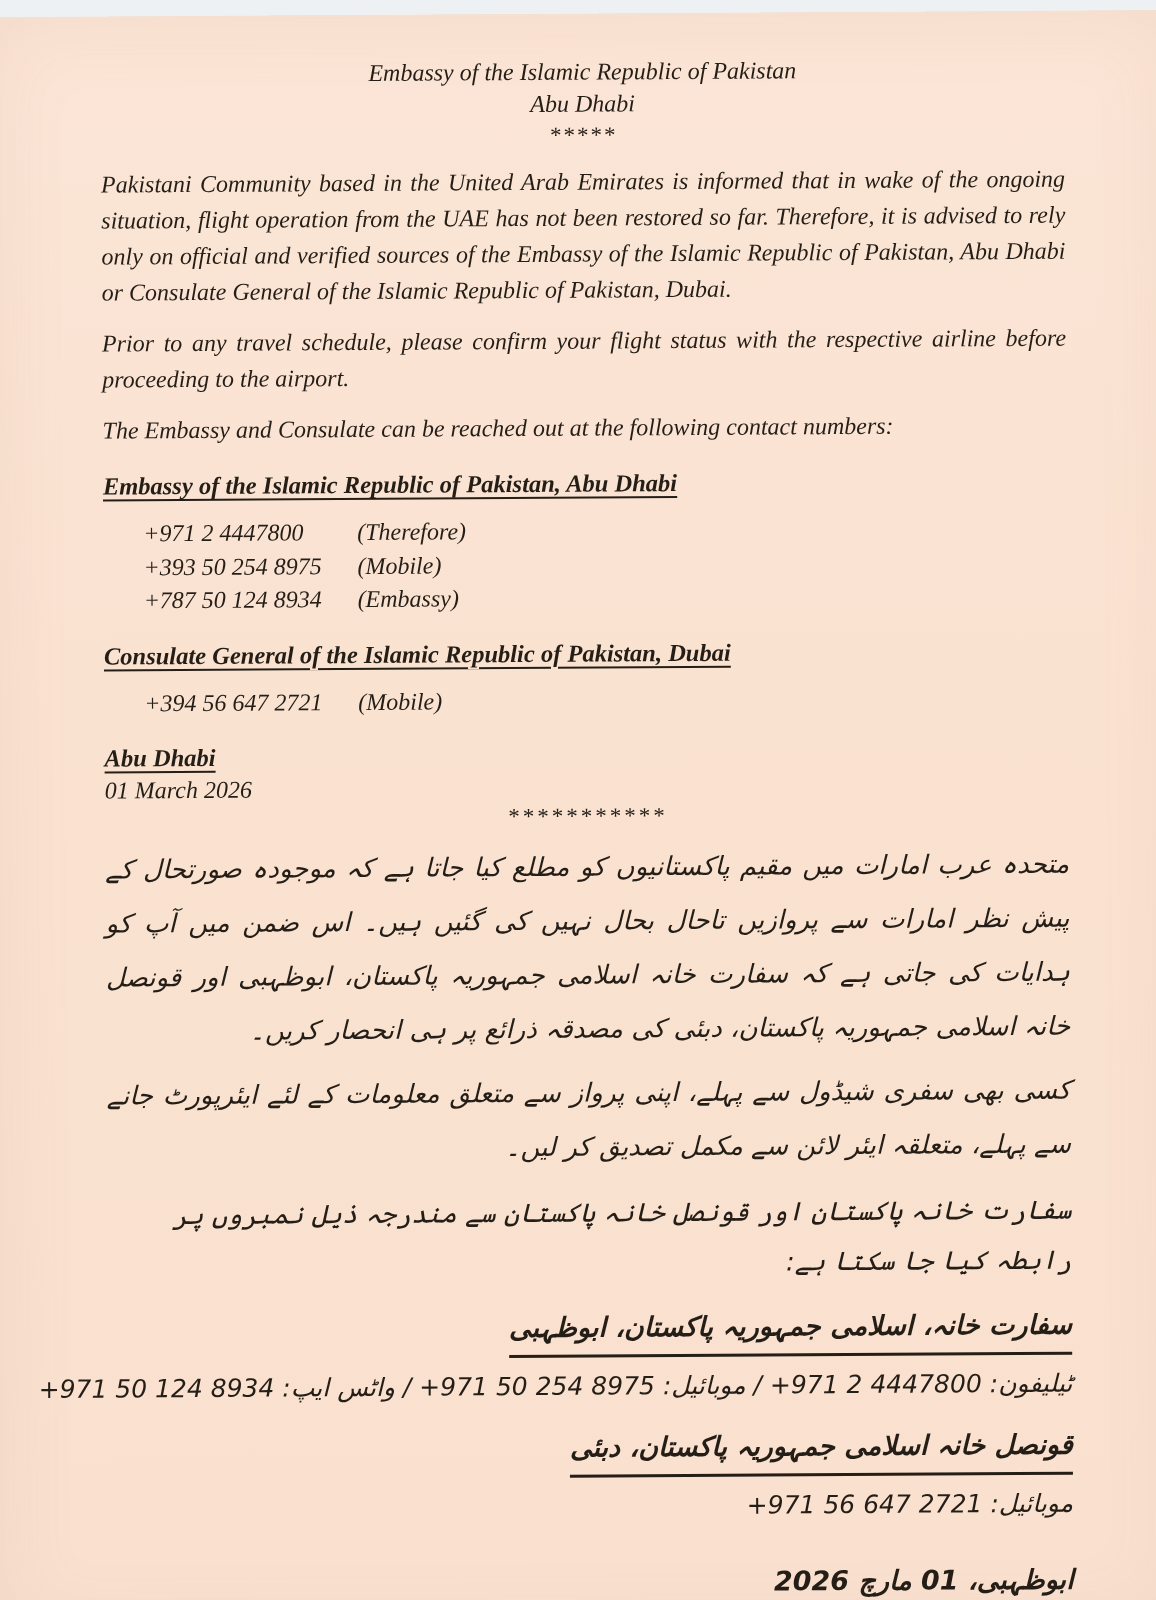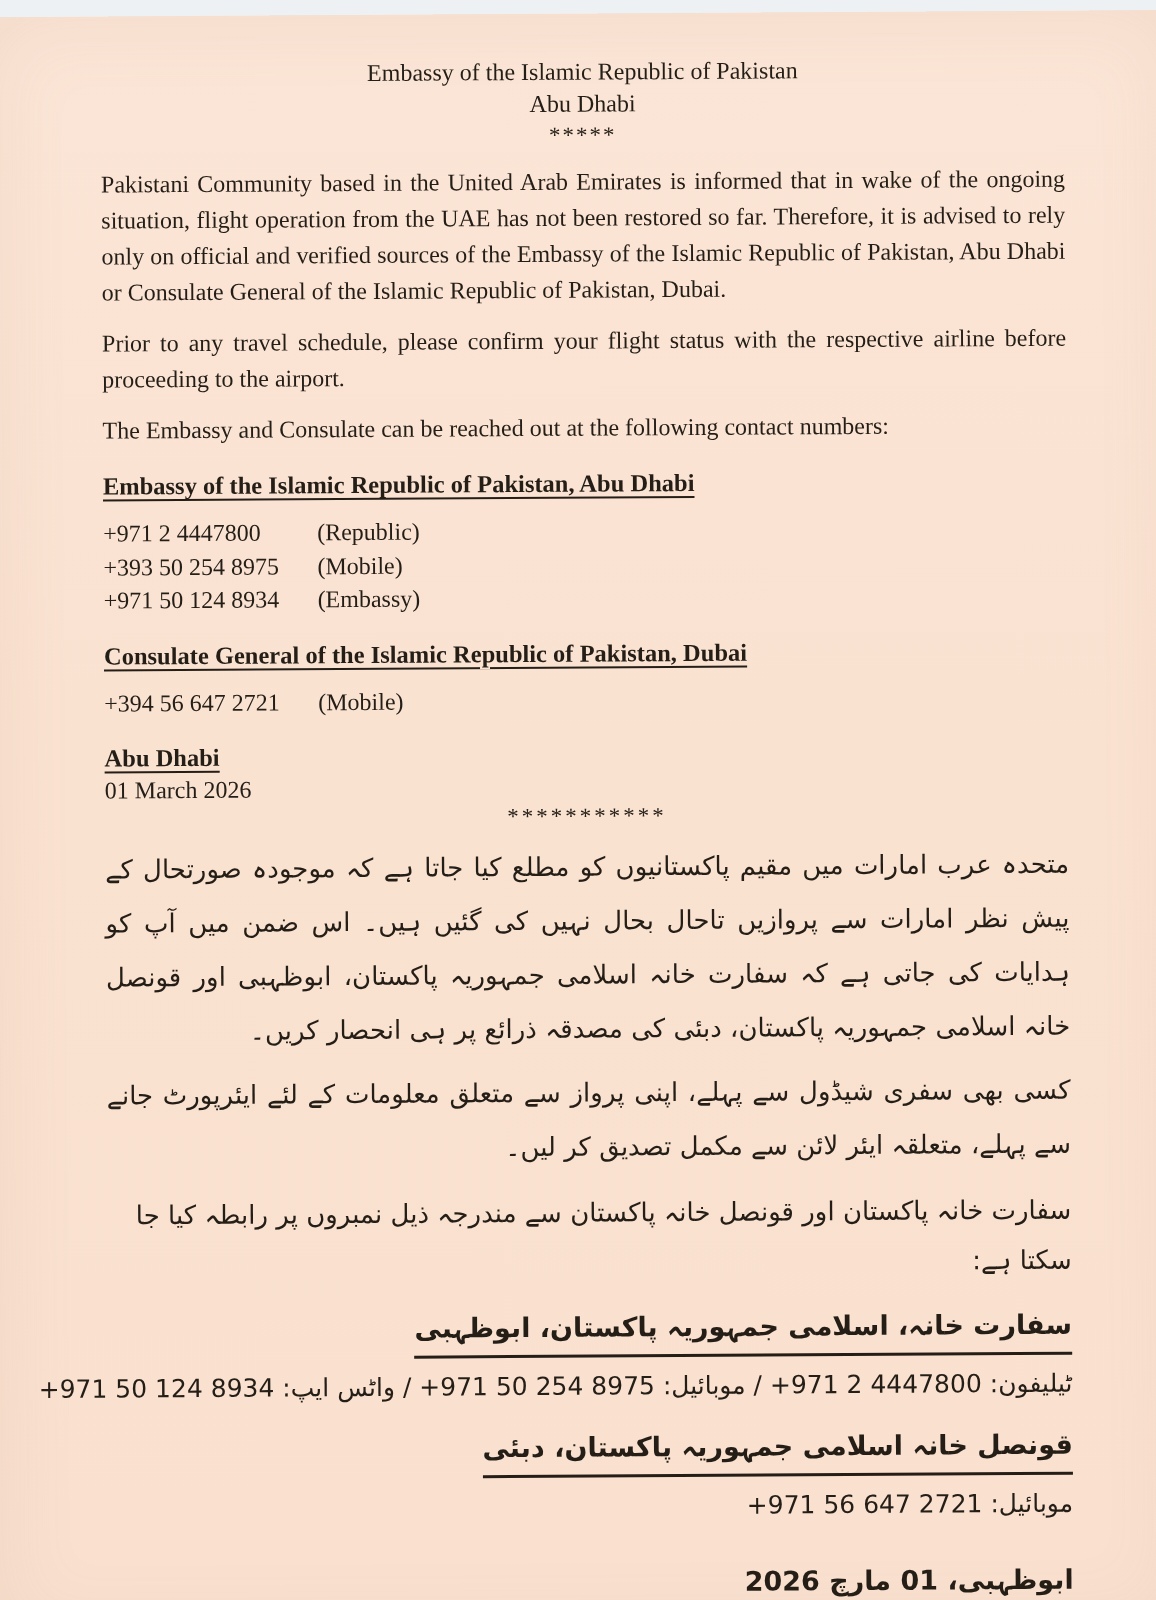--- a/index.html
+++ b/index.html
@@ -9,20 +9,21 @@
     font-family: "Liberation Serif", serif;
   }
 
   .canvas {
     position: relative;
     width: 1156px;
     height: 1600px;
     margin: 0 auto;
     overflow: hidden;
     background: #eef1f4; 
+    font-style: italic;
   }
 
   .paper {
     position: absolute;
     left: -10px;
     top: 10px;
     right: -16px;
     bottom: -30px;
     transform: rotate(-0.35deg);
     transform-origin: top right;
@@ -72,21 +73,21 @@
     text-decoration-thickness: 2.2px;
     text-underline-offset: 5px;
   }
 
   .phone-list { margin-top: 15px; }
   .phone-row {
     font-size: 24px;
     line-height: 33.5px;
     white-space: nowrap;
   }
-  .phone-number { display: inline-block; min-width: 208px; }
+  .phone-number { display: inline-block; min-width: 208px; margin-left: 40px; }
   .phone-label { display: inline; }
 
   .sign-block { margin-top: 22px; }
   .sign-place {
     font-size: 24.5px;
     line-height: 32px;
     font-weight: bold;
   }
   .sign-place .underlined {
     text-decoration: underline;
@@ -171,28 +172,28 @@
       <p class="para">Prior to any travel schedule, please confirm your flight status with the respective airline before proceeding to the airport.</p>
       <p class="para no-justify">The Embassy and Consulate can be reached out at the following contact numbers:</p>
 
       <div class="en-heading">
         <span class="underlined">Embassy of the Islamic Republic of Pakistan, Abu Dhabi</span>
       </div>
 
       <div class="phone-list">
         <div class="phone-row">
           <span class="phone-number">+971 2 4447800</span>
-          <span class="phone-label">(Republic)</span>
+          <span class="phone-label">(Therefore)</span>
         </div>
         <div class="phone-row">
           <span class="phone-number">+393 50 254 8975</span>
           <span class="phone-label">(Mobile)</span>
         </div>
         <div class="phone-row">
-          <span class="phone-number">+971 50 124 8934</span>
+          <span class="phone-number">+787 50 124 8934</span>
           <span class="phone-label">(Embassy)</span>
         </div>
       </div>
 
       <div class="en-heading">
         <span class="underlined">Consulate General of the Islamic Republic of Pakistan, Dubai</span>
       </div>
 
       <div class="phone-list">
         <div class="phone-row">

